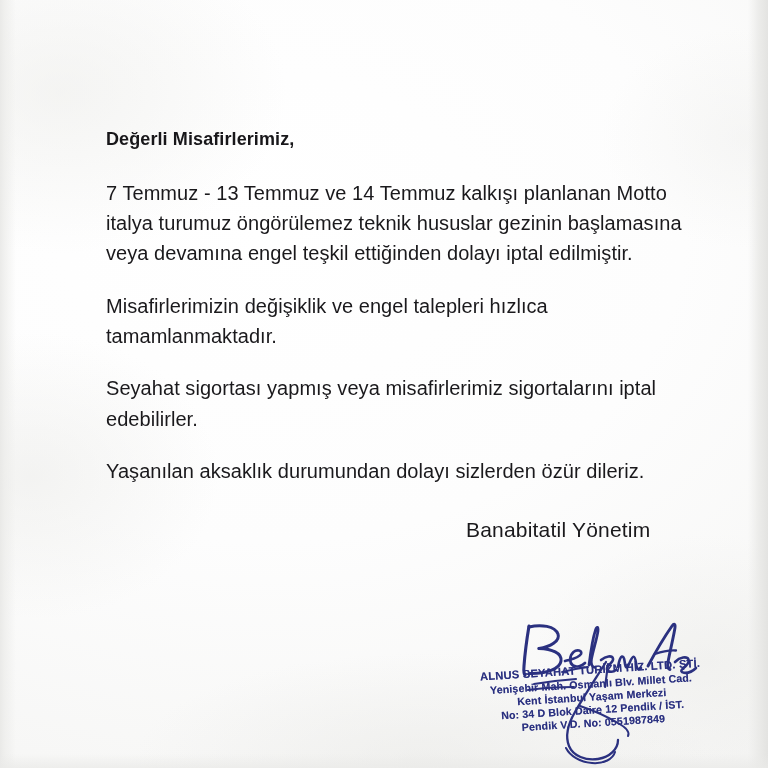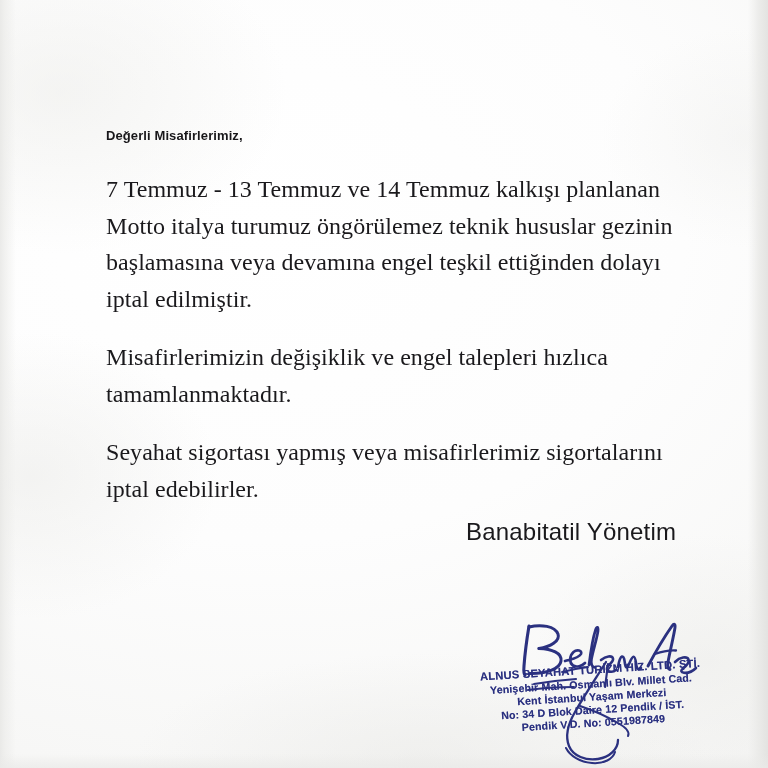--- a/index.html
+++ b/index.html
@@ -60,48 +60,47 @@
   }
 
   
   #letter-body {
     position: absolute;
     left: 106px;
     top: 128px;
     width: 600px;
   }
   .salutation {
-    font-size: 13px;
+    font-size: 18px;
     font-weight: 600;
     color: #18171a;
     letter-spacing: .1px;
     margin: 0 0 27px 0;
     line-height: 1.25;
   }
   .para {
-    font-size: 24px;
+    font-size: 20px;
     font-weight: 500;
     color: #1a191c;
     line-height: 1.52;
     letter-spacing: .05px;
     margin: 0 0 22px 0;
     text-rendering: optimizeLegibility;
-    font-family: Liberation Serif, serif;
   }
   .para:last-child { margin-bottom: 0; }
 
   
   #closing-block {
     position: absolute;
     left: 466px;
     top: 518px;
     width: 240px;
   }
   #closing-name {
-    font-size: 24px;
+    font-size: 21px;
     font-weight: 500;
     color: #1a191c;
     letter-spacing: .2px;
     white-space: nowrap;
   }
 
   
   #signature-mark {
     position: absolute;
     left: 515px;
@@ -162,20 +161,21 @@
   <div id="letter-body">
 
     <p class="salutation">Değerli Misafirlerimiz,</p>
 
     <p class="para">7 Temmuz - 13 Temmuz ve 14 Temmuz kalkışı planlanan Motto italya turumuz öngörülemez teknik hususlar gezinin başlamasına veya devamına engel teşkil ettiğinden dolayı iptal edilmiştir.</p>
 
     <p class="para">Misafirlerimizin değişiklik ve engel talepleri hızlıca tamamlanmaktadır.</p>
 
     <p class="para">Seyahat sigortası yapmış veya misafirlerimiz sigortalarını iptal edebilirler.</p>
 
+    <p class="para">Yaşanılan aksaklık durumundan dolayı sizlerden özür dileriz.</p>
 
   </div>
 
   <div id="closing-block">
     <div id="closing-name">Banabitatil Yönetim</div>
   </div>
 
   <div id="signature-mark">
     <svg width="185" height="72" viewBox="0 0 185 72" fill="none" xmlns="http://www.w3.org/2000/svg" aria-hidden="true">
       <g stroke="#2b3180" stroke-linecap="round" stroke-linejoin="round" fill="none">

